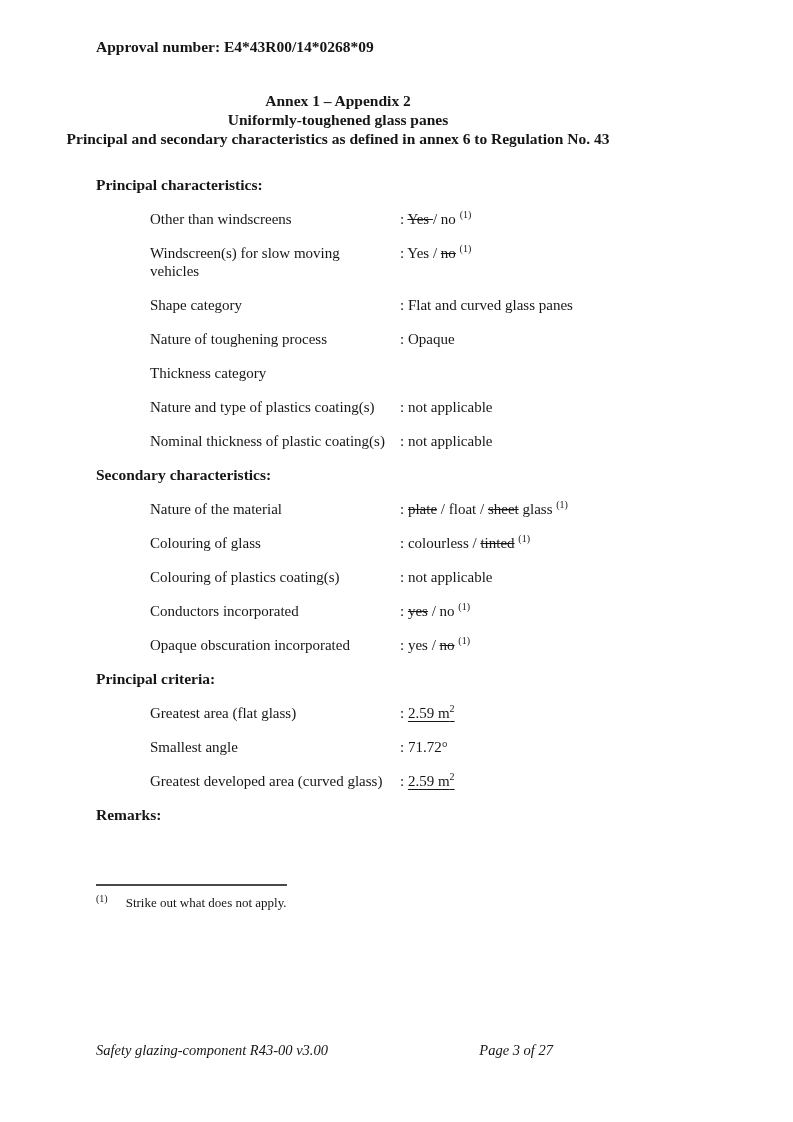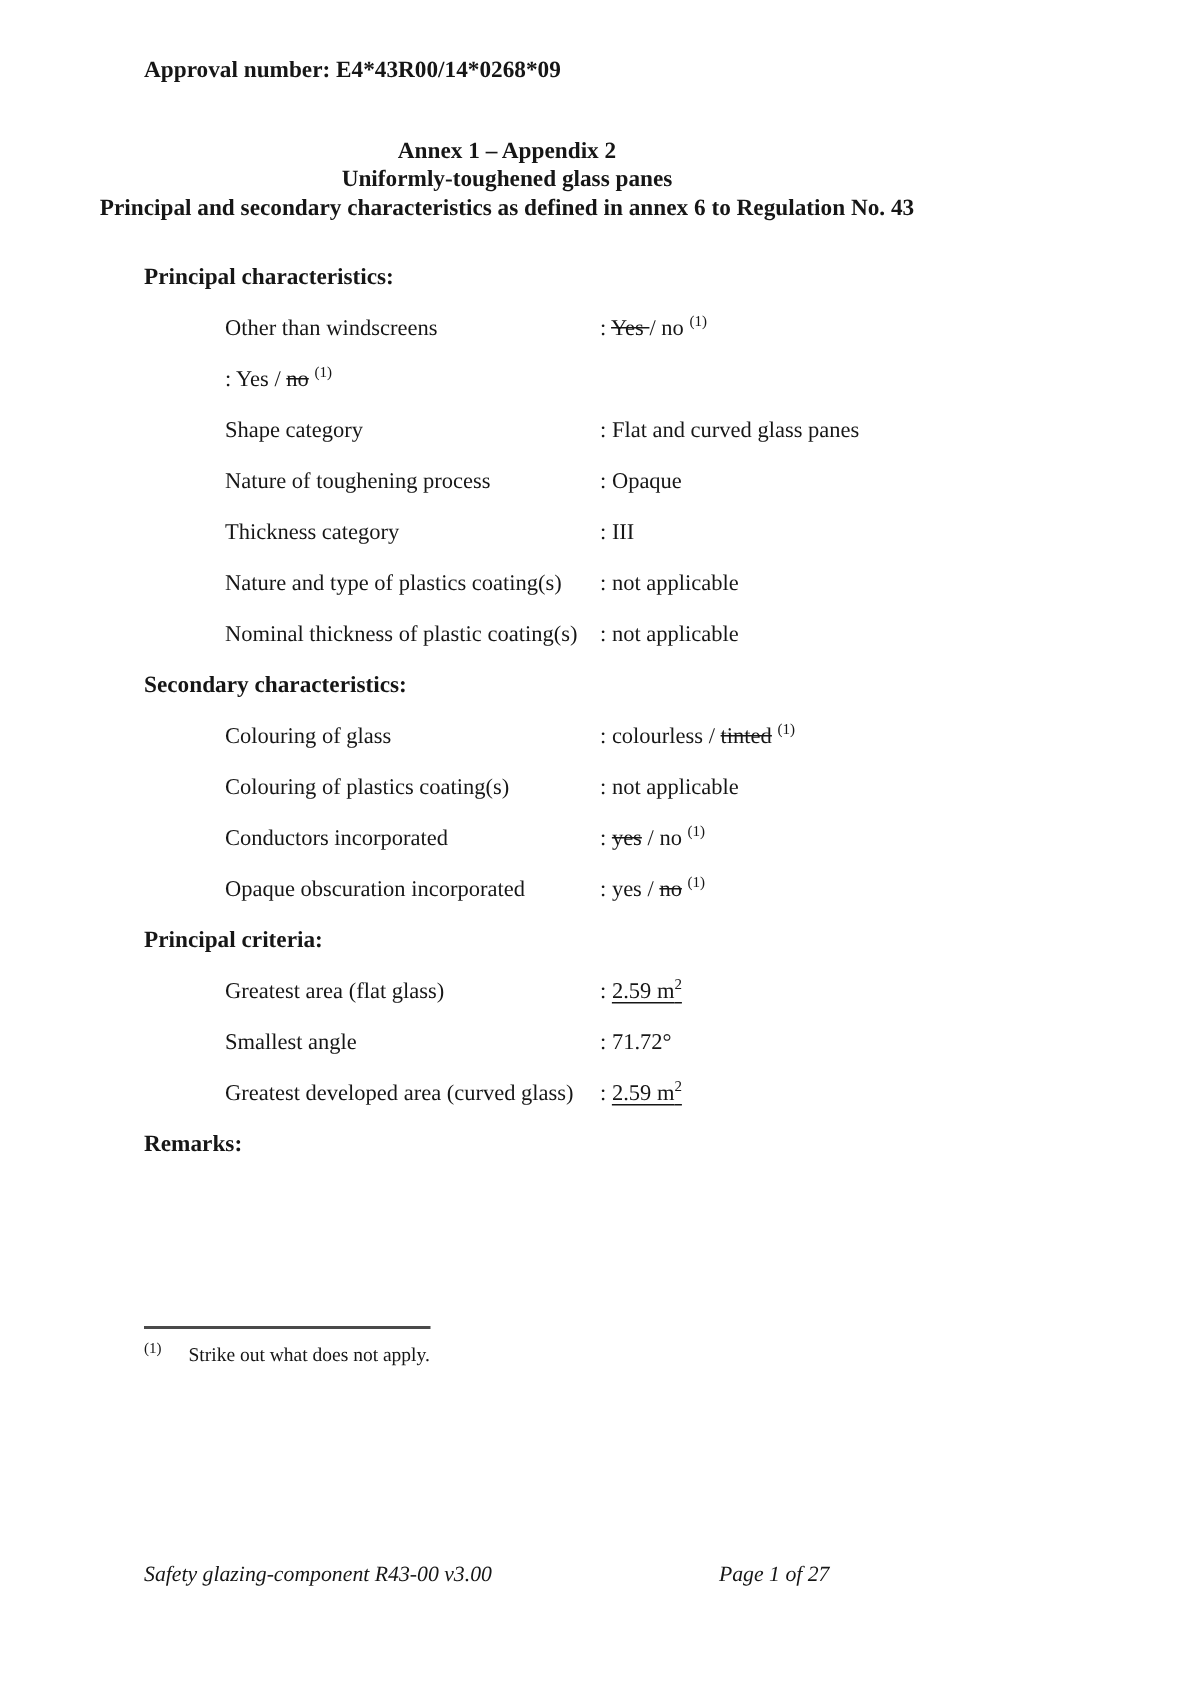--- a/index.html
+++ b/index.html
@@ -41,53 +41,62 @@
 
   <div class="content">
       <div class="section-heading">Principal characteristics:</div>
       <div class="doc-row">
         <div class="row-label">
           <div>Other than windscreens</div>
         </div>
         <div class="row-value"><span>: </span><span class="strike">Yes </span><span>/ no </span><sup>(1)</sup></div>
       </div>
       <div class="doc-row">
+        <div class="row-label">
+          <div>Windscreen(s) for slow moving</div>
+          <div>vehicles</div>
+        </div>
         <div class="row-value"><span>: Yes / </span><span class="strike">no</span><span> </span><sup>(1)</sup></div>
       </div>
       <div class="doc-row">
         <div class="row-label">
           <div>Shape category</div>
         </div>
         <div class="row-value"><span>: Flat and curved glass panes</span></div>
       </div>
       <div class="doc-row">
         <div class="row-label">
           <div>Nature of toughening process</div>
         </div>
         <div class="row-value"><span>: Opaque</span></div>
       </div>
       <div class="doc-row">
         <div class="row-label">
           <div>Thickness category</div>
         </div>
-        <div class="row-value"><span>: III</span></div>
       </div>
       <div class="doc-row">
         <div class="row-label">
           <div>Nature and type of plastics coating(s)</div>
         </div>
         <div class="row-value"><span>: not applicable</span></div>
       </div>
       <div class="doc-row">
         <div class="row-label">
           <div>Nominal thickness of plastic coating(s)</div>
         </div>
         <div class="row-value"><span>: not applicable</span></div>
       </div>
       <div class="section-heading">Secondary characteristics:</div>
+      <div class="doc-row">
+        <div class="row-label">
+          <div>Nature of the material</div>
+        </div>
+        <div class="row-value"><span>: </span><span class="strike">plate</span><span> / float / </span><span class="strike">sheet</span><span> glass </span><sup>(1)</sup></div>
+      </div>
       <div class="doc-row">
         <div class="row-label">
           <div>Colouring of glass</div>
         </div>
         <div class="row-value"><span>: colourless / </span><span class="strike">tinted</span><span> </span><sup>(1)</sup></div>
       </div>
       <div class="doc-row">
         <div class="row-label">
           <div>Colouring of plastics coating(s)</div>
         </div>
@@ -165,16 +174,16 @@
     <g>
       <rect x="46" y="85" width="52" height="7.5" rx="1" fill="currentColor"></rect>
       <path d="M46 86.5 l-5 2 5 3 M98 86.5 l5 2 -5 3" fill="none" stroke="currentColor" stroke-width="1.2"></path>
       <text x="72" y="90.8" text-anchor="middle" font-size="4.6" letter-spacing="0.6" fill="#ffffff" font-family="Liberation Sans, sans-serif">JE MAINTIENDRAI</text>
     </g>
     <text x="72" y="108" text-anchor="middle" font-size="14" letter-spacing="1.5" font-weight="600" fill="currentColor" font-family="Liberation Serif, serif">RDW</text>
   </svg>
 
   <div class="footer">
     <span>Safety glazing-component R43-00 v3.00</span>
-    <span>Page 1 of 27</span>
+    <span>Page 3 of 27</span>
   </div>
 
 </div>
 
 </body></html>

